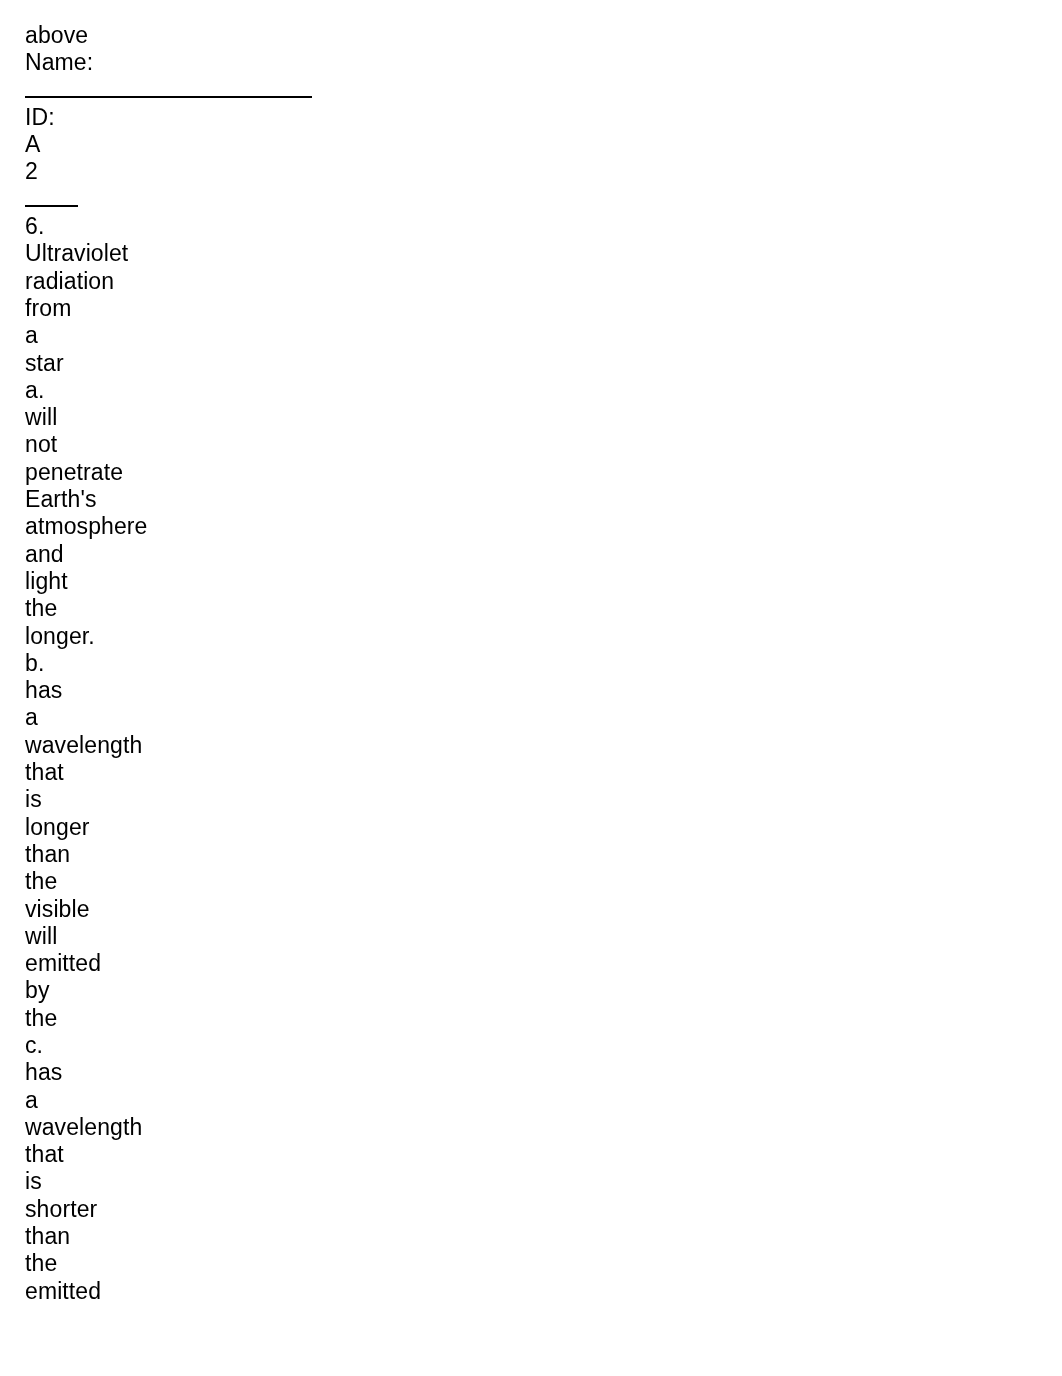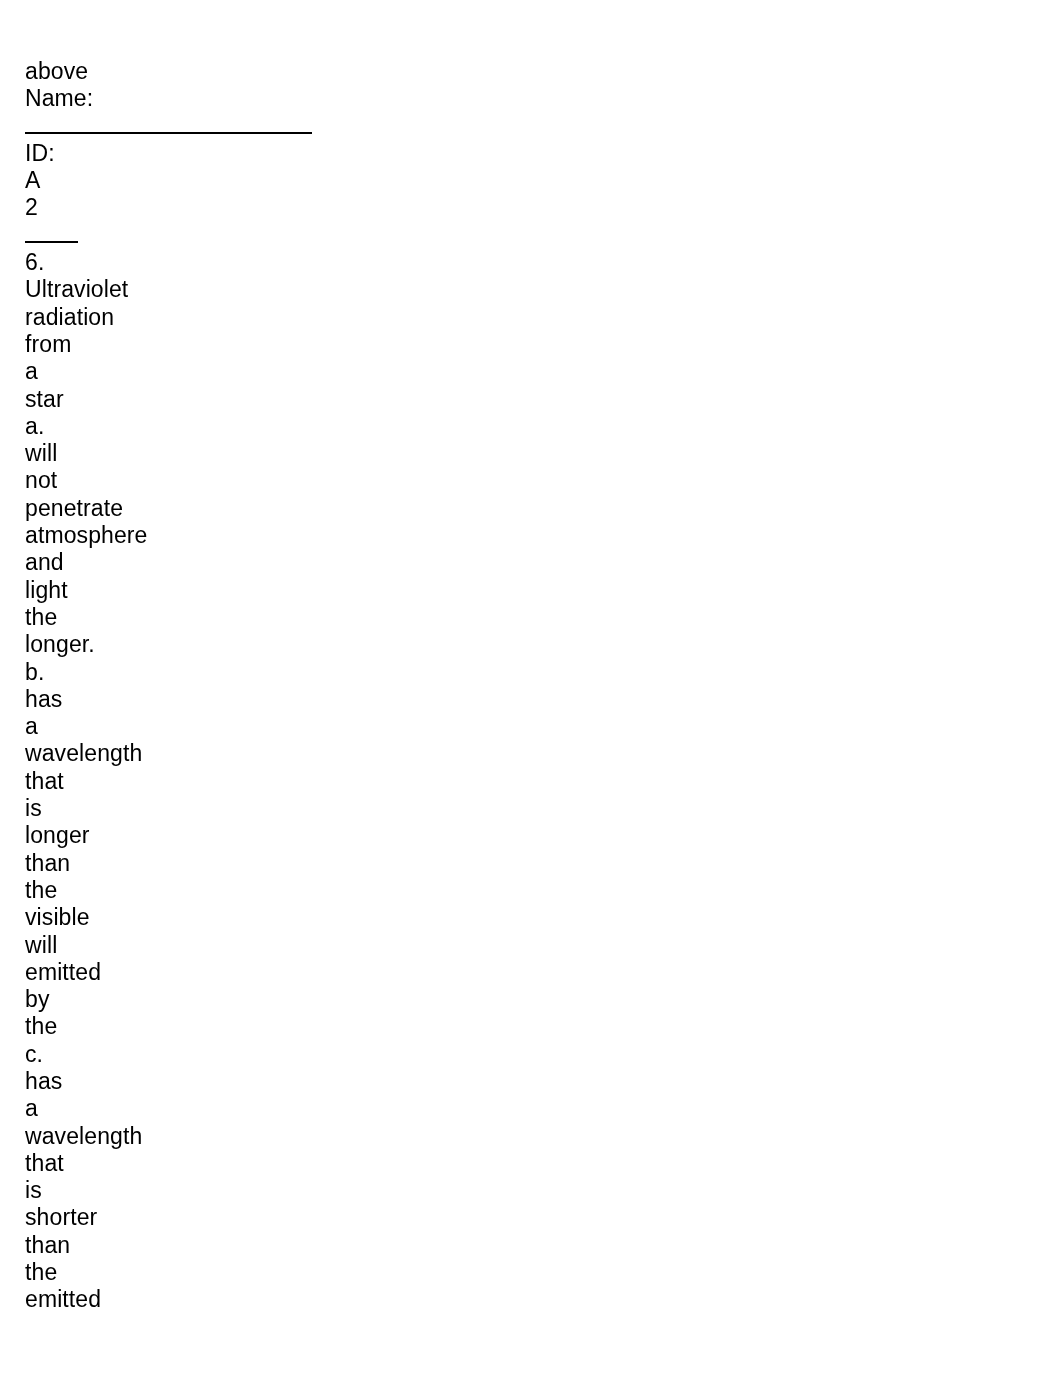--- a/index.html
+++ b/index.html
@@ -19,21 +19,20 @@
     position: relative;
     width: 1062px;
     height: 1376px;
     background: #ffffff;
     box-sizing: border-box;
     padding: 22px 0 0 25px;
   }
 
   .doc-lines {
     display: block;
-    margin-top: 36px;
   }
 
   .doc-line {
     display: block;
     font-size: 23px;
     line-height: 27.3px;
     font-family: "Liberation Sans", sans-serif;
     color: #000000;
     white-space: pre;
     letter-spacing: 0.1px;
@@ -74,20 +73,21 @@
       <div class="doc-line">6.</div>
       <div class="doc-line">Ultraviolet</div>
       <div class="doc-line">radiation</div>
       <div class="doc-line">from</div>
       <div class="doc-line">a</div>
       <div class="doc-line">star</div>
       <div class="doc-line">a.</div>
       <div class="doc-line">will</div>
       <div class="doc-line">not</div>
       <div class="doc-line">penetrate</div>
+      <div class="doc-line">Earth's</div>
       <div class="doc-line">atmosphere</div>
       <div class="doc-line">and</div>
       <div class="doc-line">light</div>
       <div class="doc-line">the</div>
       <div class="doc-line">longer.</div>
       <div class="doc-line">b.</div>
       <div class="doc-line">has</div>
       <div class="doc-line">a</div>
       <div class="doc-line">wavelength</div>
       <div class="doc-line">that</div>

